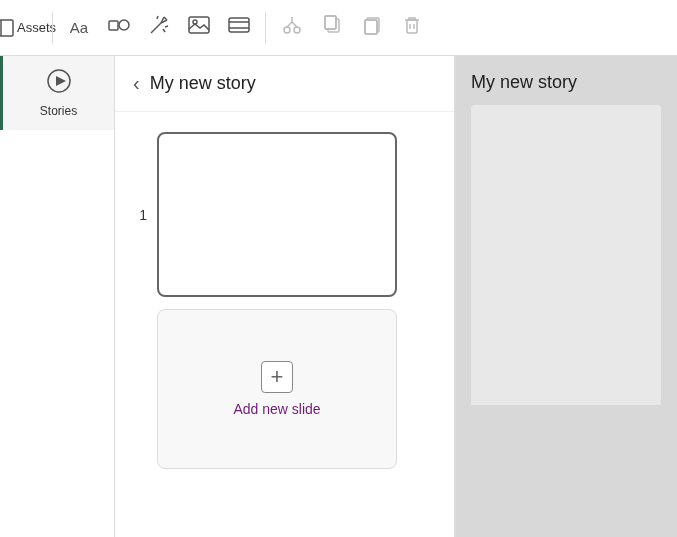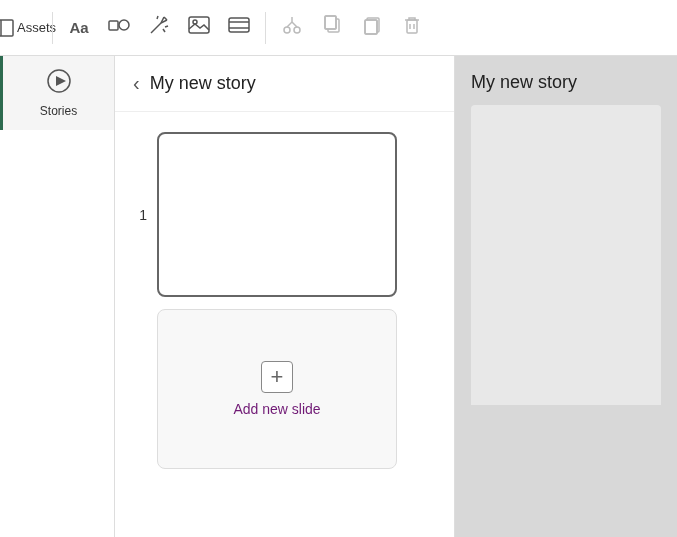--- a/index.html
+++ b/index.html
@@ -205,21 +205,21 @@
         <rect x="1" y="1" width="16" height="16" rx="1"></rect>
         <line x1="5" y1="1" x2="5" y2="17"></line>
       </svg>
       <span style="font-size:13px;font-weight:500;color:#333;">Assets</span>
     </span>
   </button>
 
   <div class="toolbar-divider"></div>
 
   <button class="toolbar-btn" title="Text">
-    <span style="font-size:15px;font-weight:700;color:#555;">Aa</span>
+    <span style="font-size:15px;font-weight:400;color:#555;">Aa</span>
   </button>
   <button class="toolbar-btn" title="Shapes">
     <span>
       <svg width="22" height="20" viewBox="0 0 22 20" fill="none" stroke="#555" stroke-width="1.5">
         <rect x="1" y="6" width="9" height="9" rx="1"></rect>
         <circle cx="16" cy="10" r="5"></circle>
       </svg>
     </span>
   </button>
   <button class="toolbar-btn" title="Magic">

